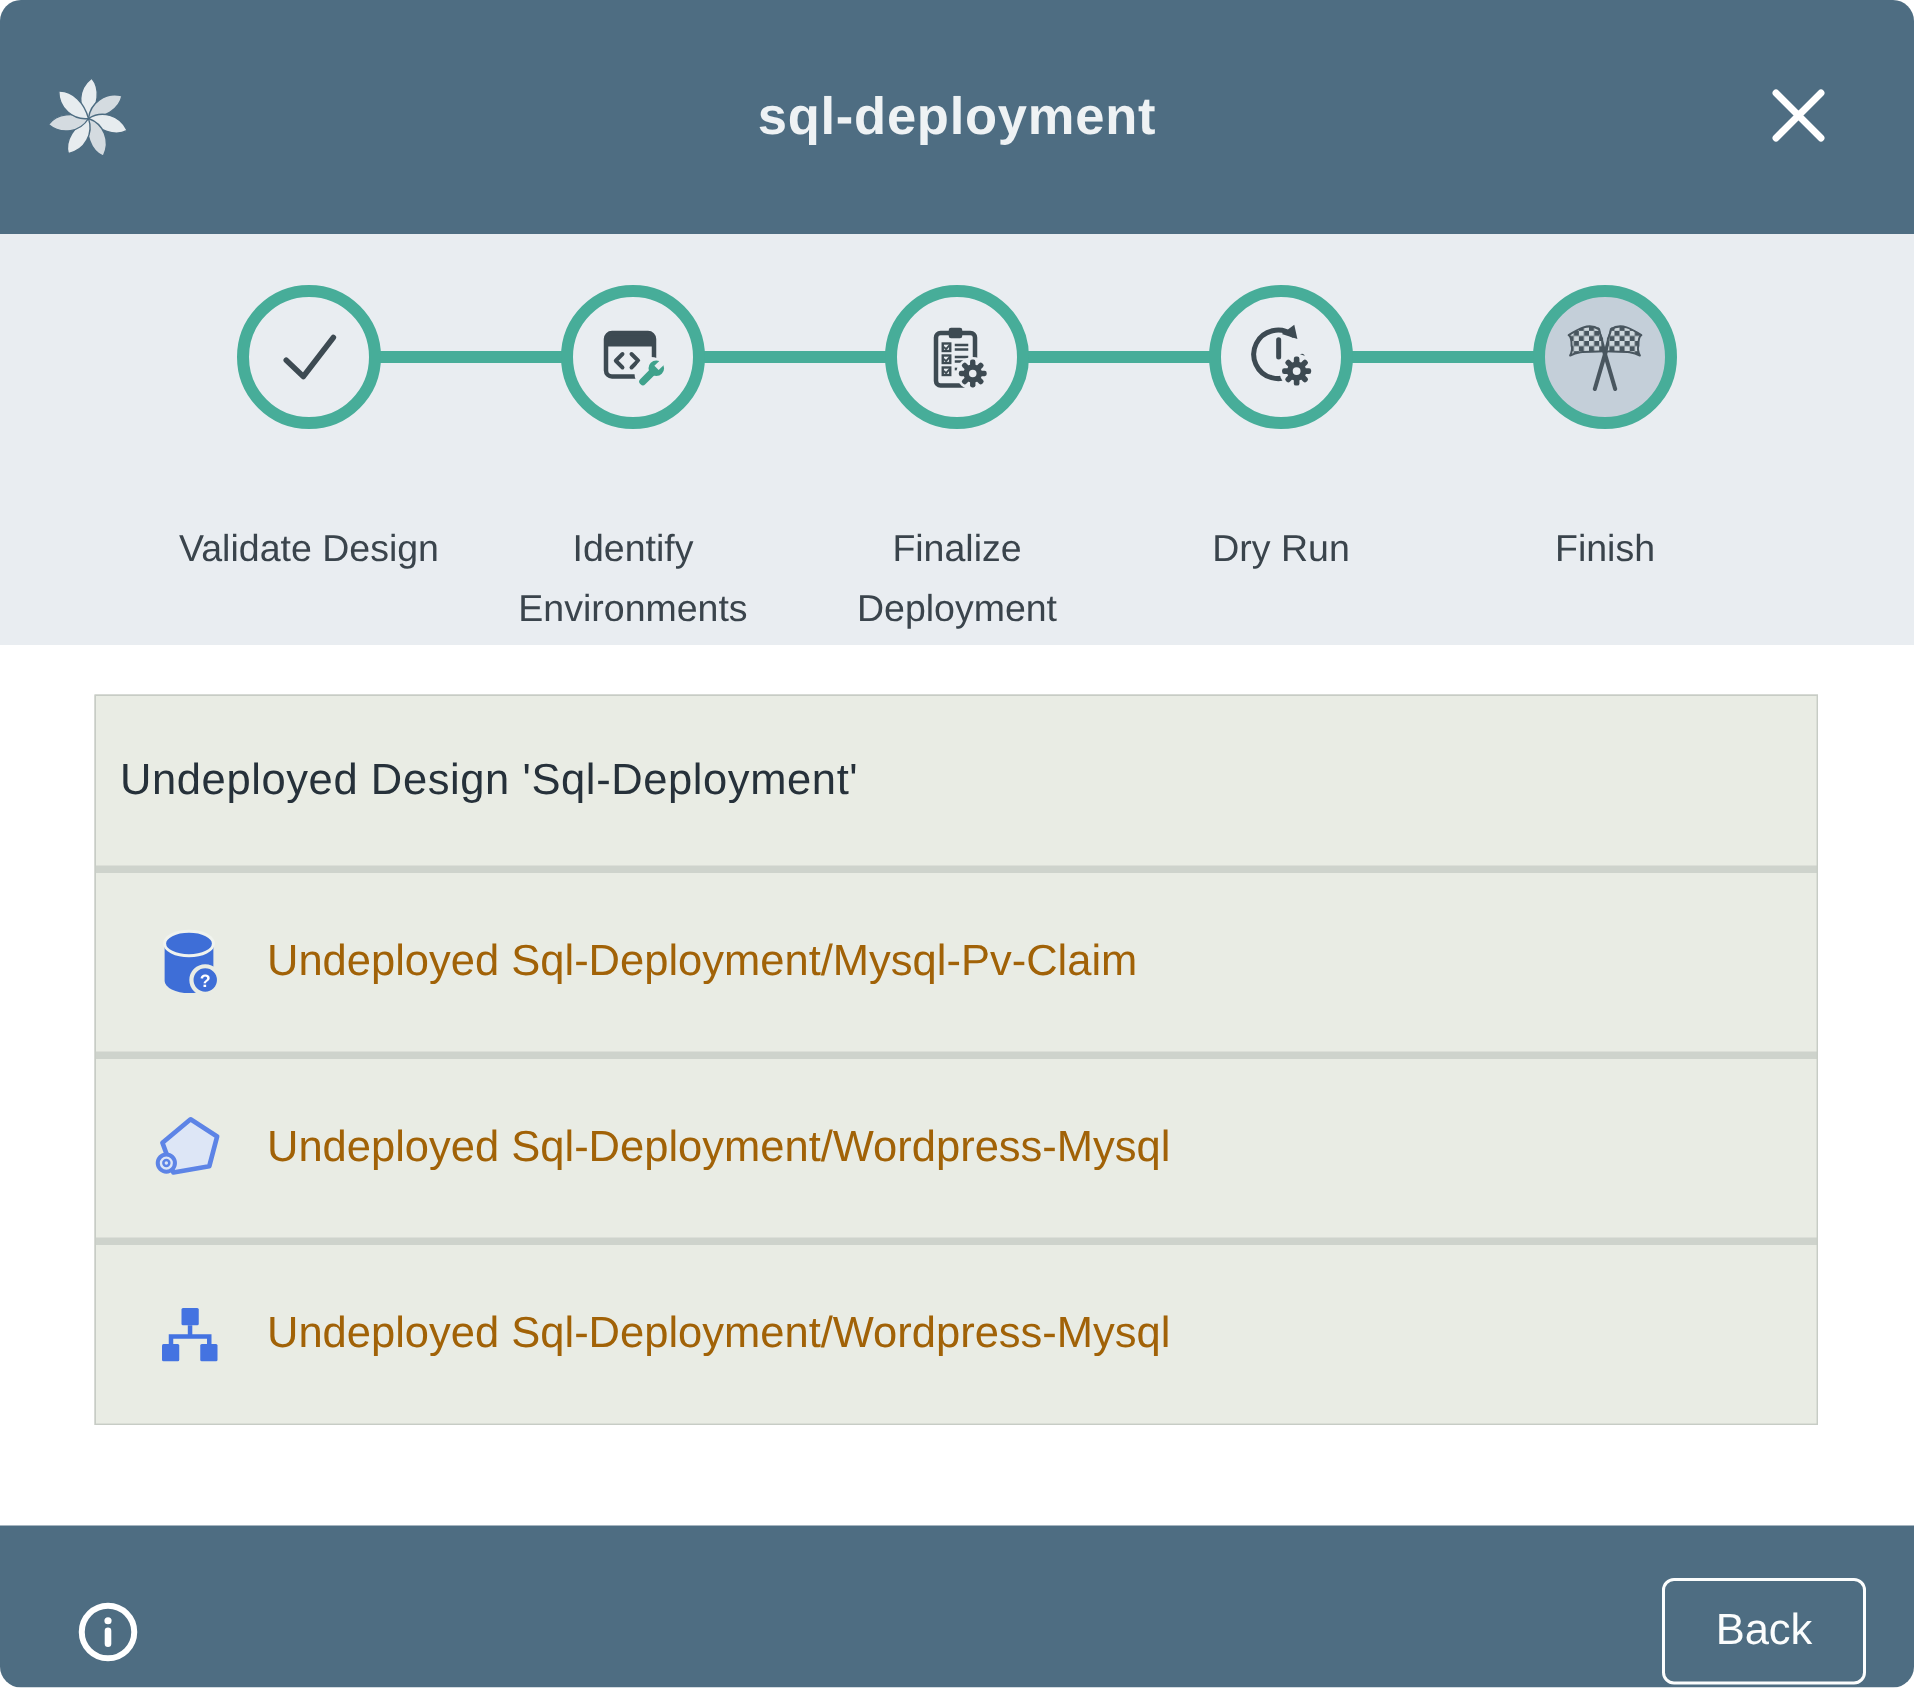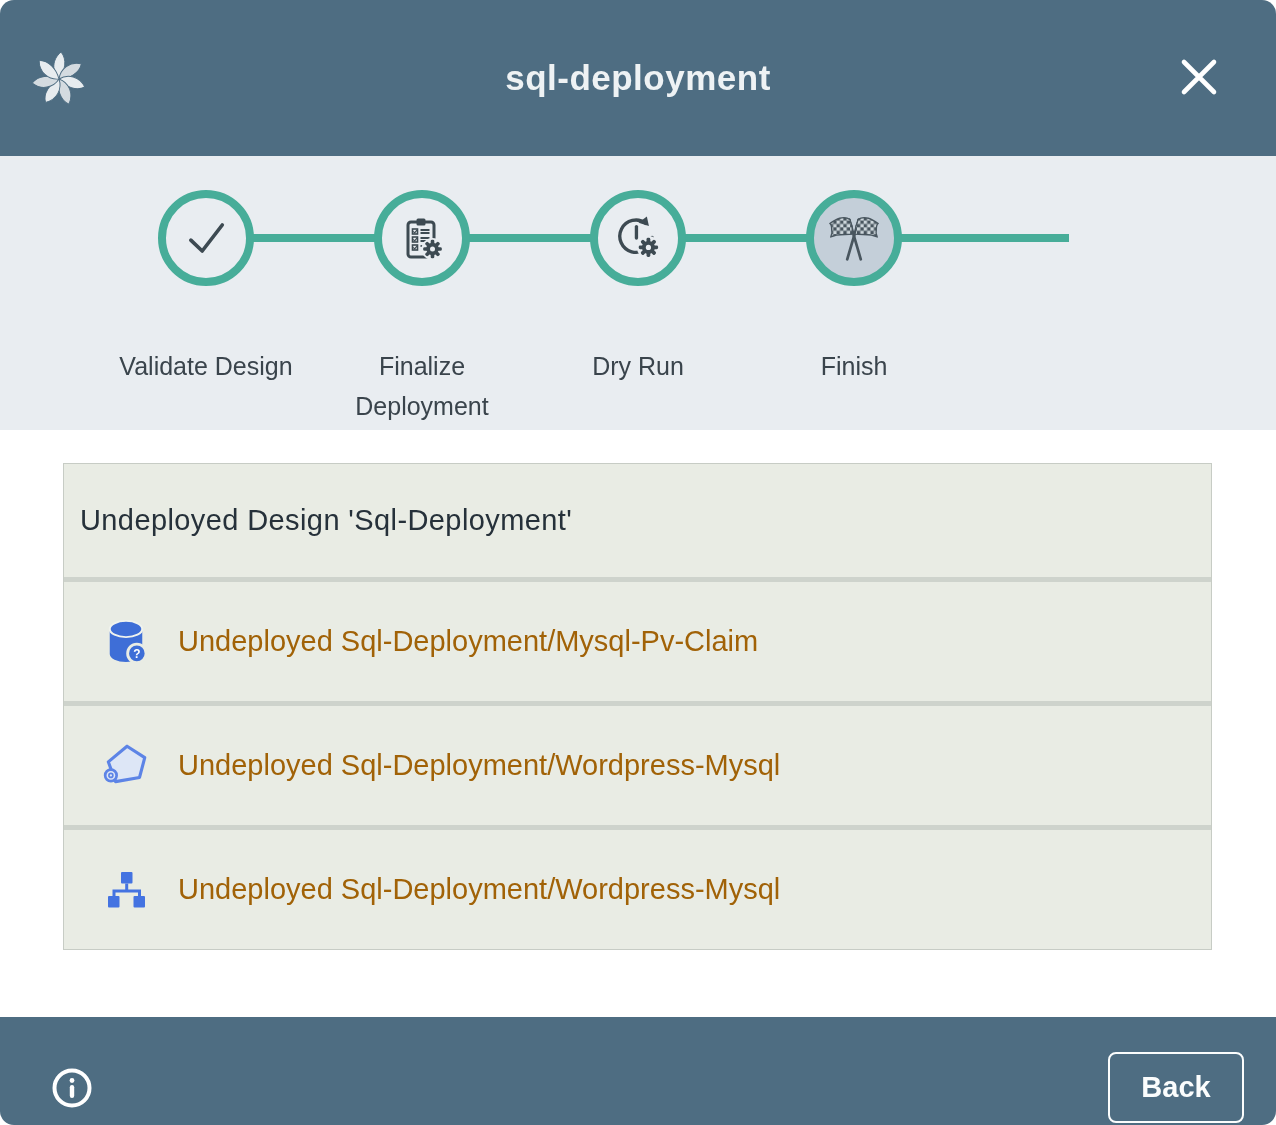--- a/index.html
+++ b/index.html
@@ -124,21 +124,20 @@
     font-family: "Liberation Sans", sans-serif;
     display: flex; align-items: center; justify-content: center;
     cursor: pointer;
   }
   .btn-back {
     width: 136px;
     background: transparent;
     border: 2px solid #fbfdfd;
     color: #fbfdfd;
     margin-right: 32px;
-    font-weight: bold;
   }
   .btn-finish {
     width: 147px;
     background: #4bb09a;
     border: none;
     color: #ffffff;
     margin-right: 31px;
     box-shadow: 0 4px 8px rgba(20, 40, 50, 0.30);
   }
 </style>
@@ -175,20 +174,37 @@
 
       <div class="step">
         <div class="step-circle">
           <svg viewBox="0 0 48 48" width="52" height="52">
             <path d="M10 26 L20.5 36 L39 12" fill="none" stroke="#3d4a52" stroke-width="3.4" stroke-linecap="round" stroke-linejoin="round"></path>
           </svg>
         </div>
         <div class="step-label">Validate Design</div>
       </div>
 
+      <div class="step">
+        <div class="step-circle">
+          <svg viewBox="0 0 48 48" width="48" height="48">
+            <path d="M10 8 h24 q4 0 4 4 v5 H6 v-5 q0 -4 4 -4 Z" fill="#3d4a52"></path>
+            <rect x="6" y="8" width="32" height="29" rx="4" fill="none" stroke="#3d4a52" stroke-width="3"></rect>
+            <path d="M17 22 l-4.5 4.5 L17 31" fill="none" stroke="#3d4a52" stroke-width="2.6" stroke-linecap="round" stroke-linejoin="round"></path>
+            <path d="M23 22 l4.5 4.5 L23 31" fill="none" stroke="#3d4a52" stroke-width="2.6" stroke-linecap="round" stroke-linejoin="round"></path>
+            <circle cx="36" cy="35" r="11" fill="#e9edf1"></circle>
+            <g transform="translate(36,35) rotate(45)">
+              <rect x="-2.4" y="-3" width="4.8" height="13" rx="2.2" fill="#3fa28c"></rect>
+              <circle cx="0" cy="-5" r="5.2" fill="#3fa28c"></circle>
+              <rect x="-2" y="-10.6" width="4" height="5.4" fill="#e9edf1"></rect>
+            </g>
+          </svg>
+        </div>
+        <div class="step-label">Identify Environments</div>
+      </div>
 
       <div class="step">
         <div class="step-circle">
           <svg viewBox="0 0 48 48" width="48" height="48">
             <rect x="10" y="8" width="26" height="35" rx="3" fill="none" stroke="#3d4a52" stroke-width="3"></rect>
             <rect x="18.5" y="4.5" width="9" height="7" rx="1.5" fill="#3d4a52"></rect>
             <g stroke="#3d4a52">
               <rect x="14.5" y="15" width="5" height="5" fill="none" stroke-width="1.6"></rect>
               <path d="M15.2 17.3 l1.5 1.5 2.2 -2.6" fill="none" stroke-width="1.2"></path>
               <path d="M22.5 16 h9 M22.5 19 h9" stroke-width="1.8"></path>

